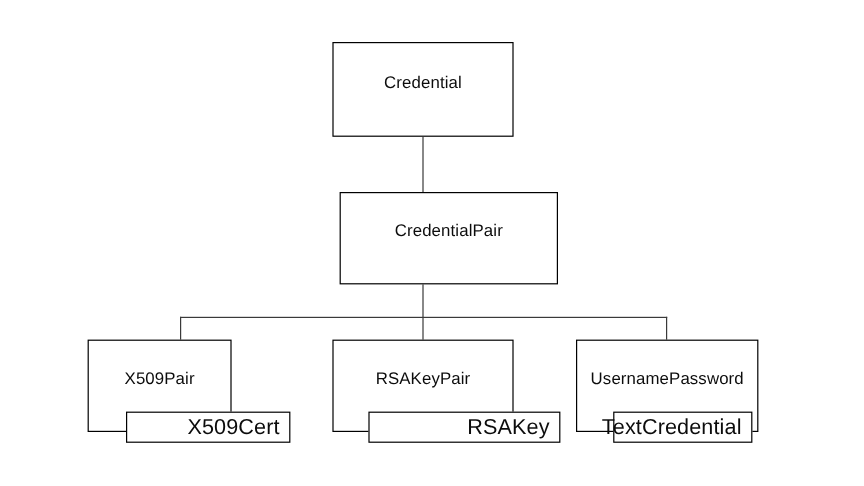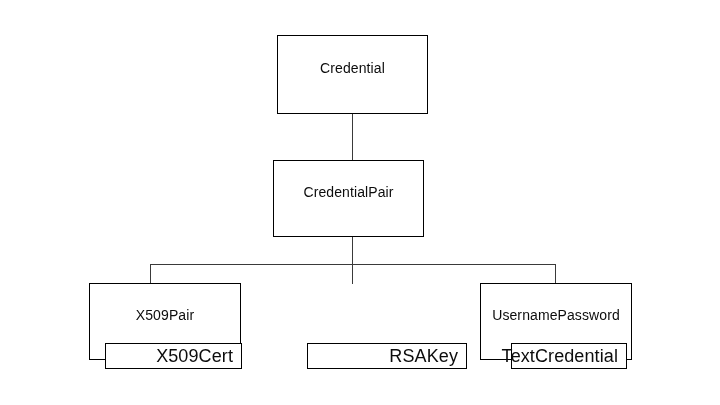--- a/index.html
+++ b/index.html
@@ -48,28 +48,31 @@
   <div class="connector v" style="left:352px;top:114px;height:47px"></div>
   <div class="connector v" style="left:352px;top:236px;height:48px"></div>
   <div class="connector h" style="left:150px;top:264px;width:406px"></div>
   <div class="connector v" style="left:150px;top:264px;height:20px"></div>
   <div class="connector v" style="left:555px;top:264px;height:20px"></div>
 
   <div class="node" style="left:277px;top:35px;width:151px;height:79px">
     <span class="lbl">Credential</span>
   </div>
 
-  <div class="node" style="left:273px;top:160px;width:151px;height:77px">
+  <div class="node" style="left:283px;top:160px;width:182px;height:77px">
     <span class="lbl">CredentialPair</span>
   </div>
 
-  <div class="node" style="left:89px;top:283px;width:152px;height:77px">
+  <div class="node" style="left:73px;top:283px;width:120px;height:77px">
     <span class="lbl">X509Pair</span>
   </div>
 
+  <div class="node" style="left:277px;top:283px;width:151px;height:77px">
+    <span class="lbl">RSAKeyPair</span>
+  </div>
 
   <div class="node" style="left:480px;top:283px;width:152px;height:77px">
     <span class="lbl">UsernamePassword</span>
   </div>
 
   <div class="node overlay" style="left:105px;top:343px;width:137px;height:26px">
     <span class="lbl">X509Cert</span>
   </div>
 
   <div class="node overlay" style="left:307px;top:343px;width:160px;height:26px">

